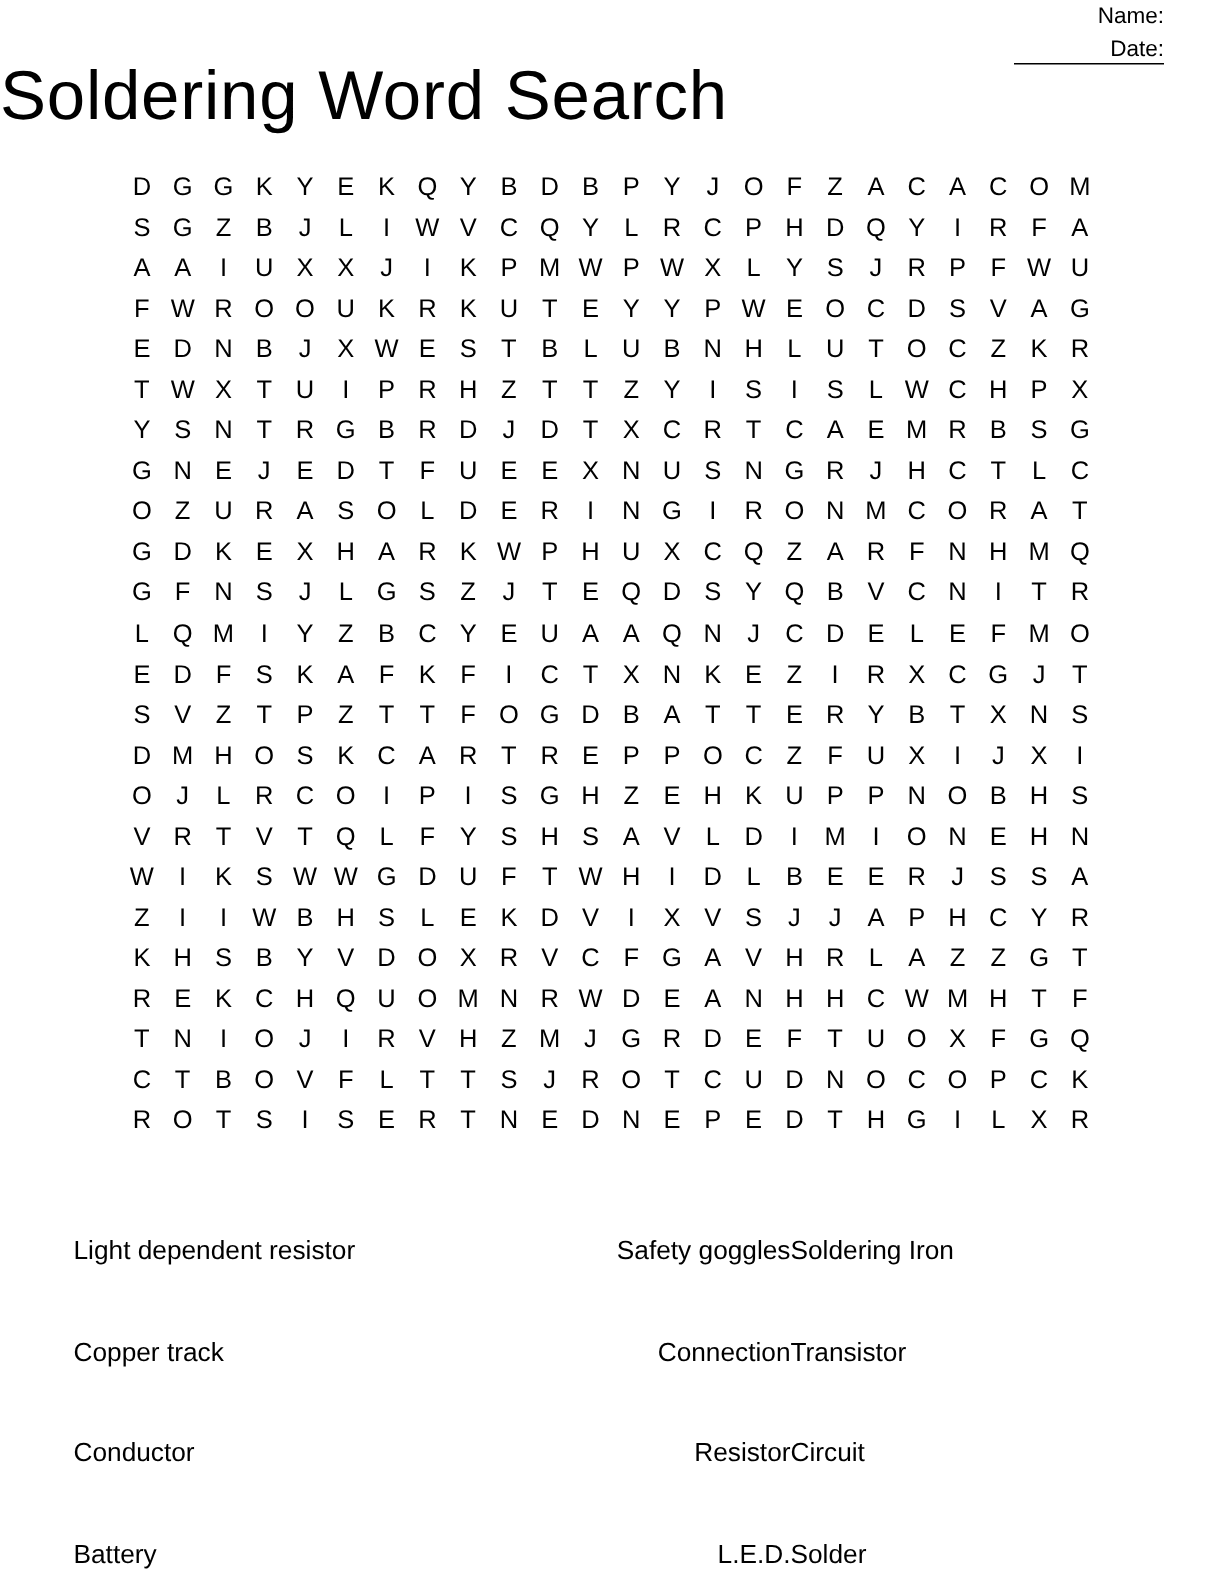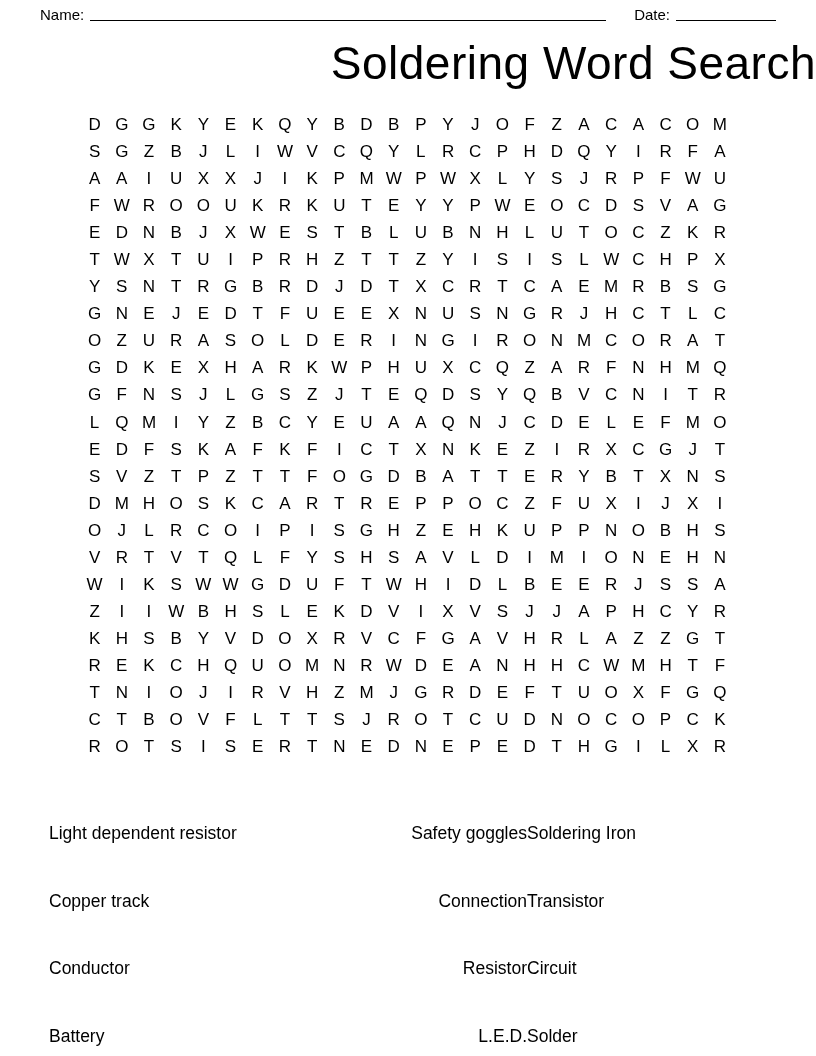--- a/index.html
+++ b/index.html
@@ -12,40 +12,41 @@
   }
   .page { position: absolute; inset: 0; }
 
   
   .header-row {
     position: absolute;
     left: 40px; right: 40px; top: 2px;
     height: 22px;
     display: flex; align-items: flex-end;
     font-size: 15px;
+    flex-direction: column;
   }
   .hdr-label { white-space: nowrap; padding-bottom: 1px; }
   .name-line {
     flex: 1 1 auto;
     border-bottom: 1.5px solid #000;
     margin: 0 28px 3px 6px;
     height: 14px;
   }
   .date-line {
     width: 100px;
     border-bottom: 1.5px solid #000;
     margin: 0 0 3px 6px;
     height: 14px;
   }
 
   
   .title {
     position: absolute;
     top: 36px; left: 0; right: 0;
-    text-align: right;
+    text-align: left;
     font-size: 46px;
     letter-spacing: 0.5px;
     font-weight: 400;
   }
 
   
   .grid {
     position: absolute;
     left: 81px; top: 111px;
     display: grid;

